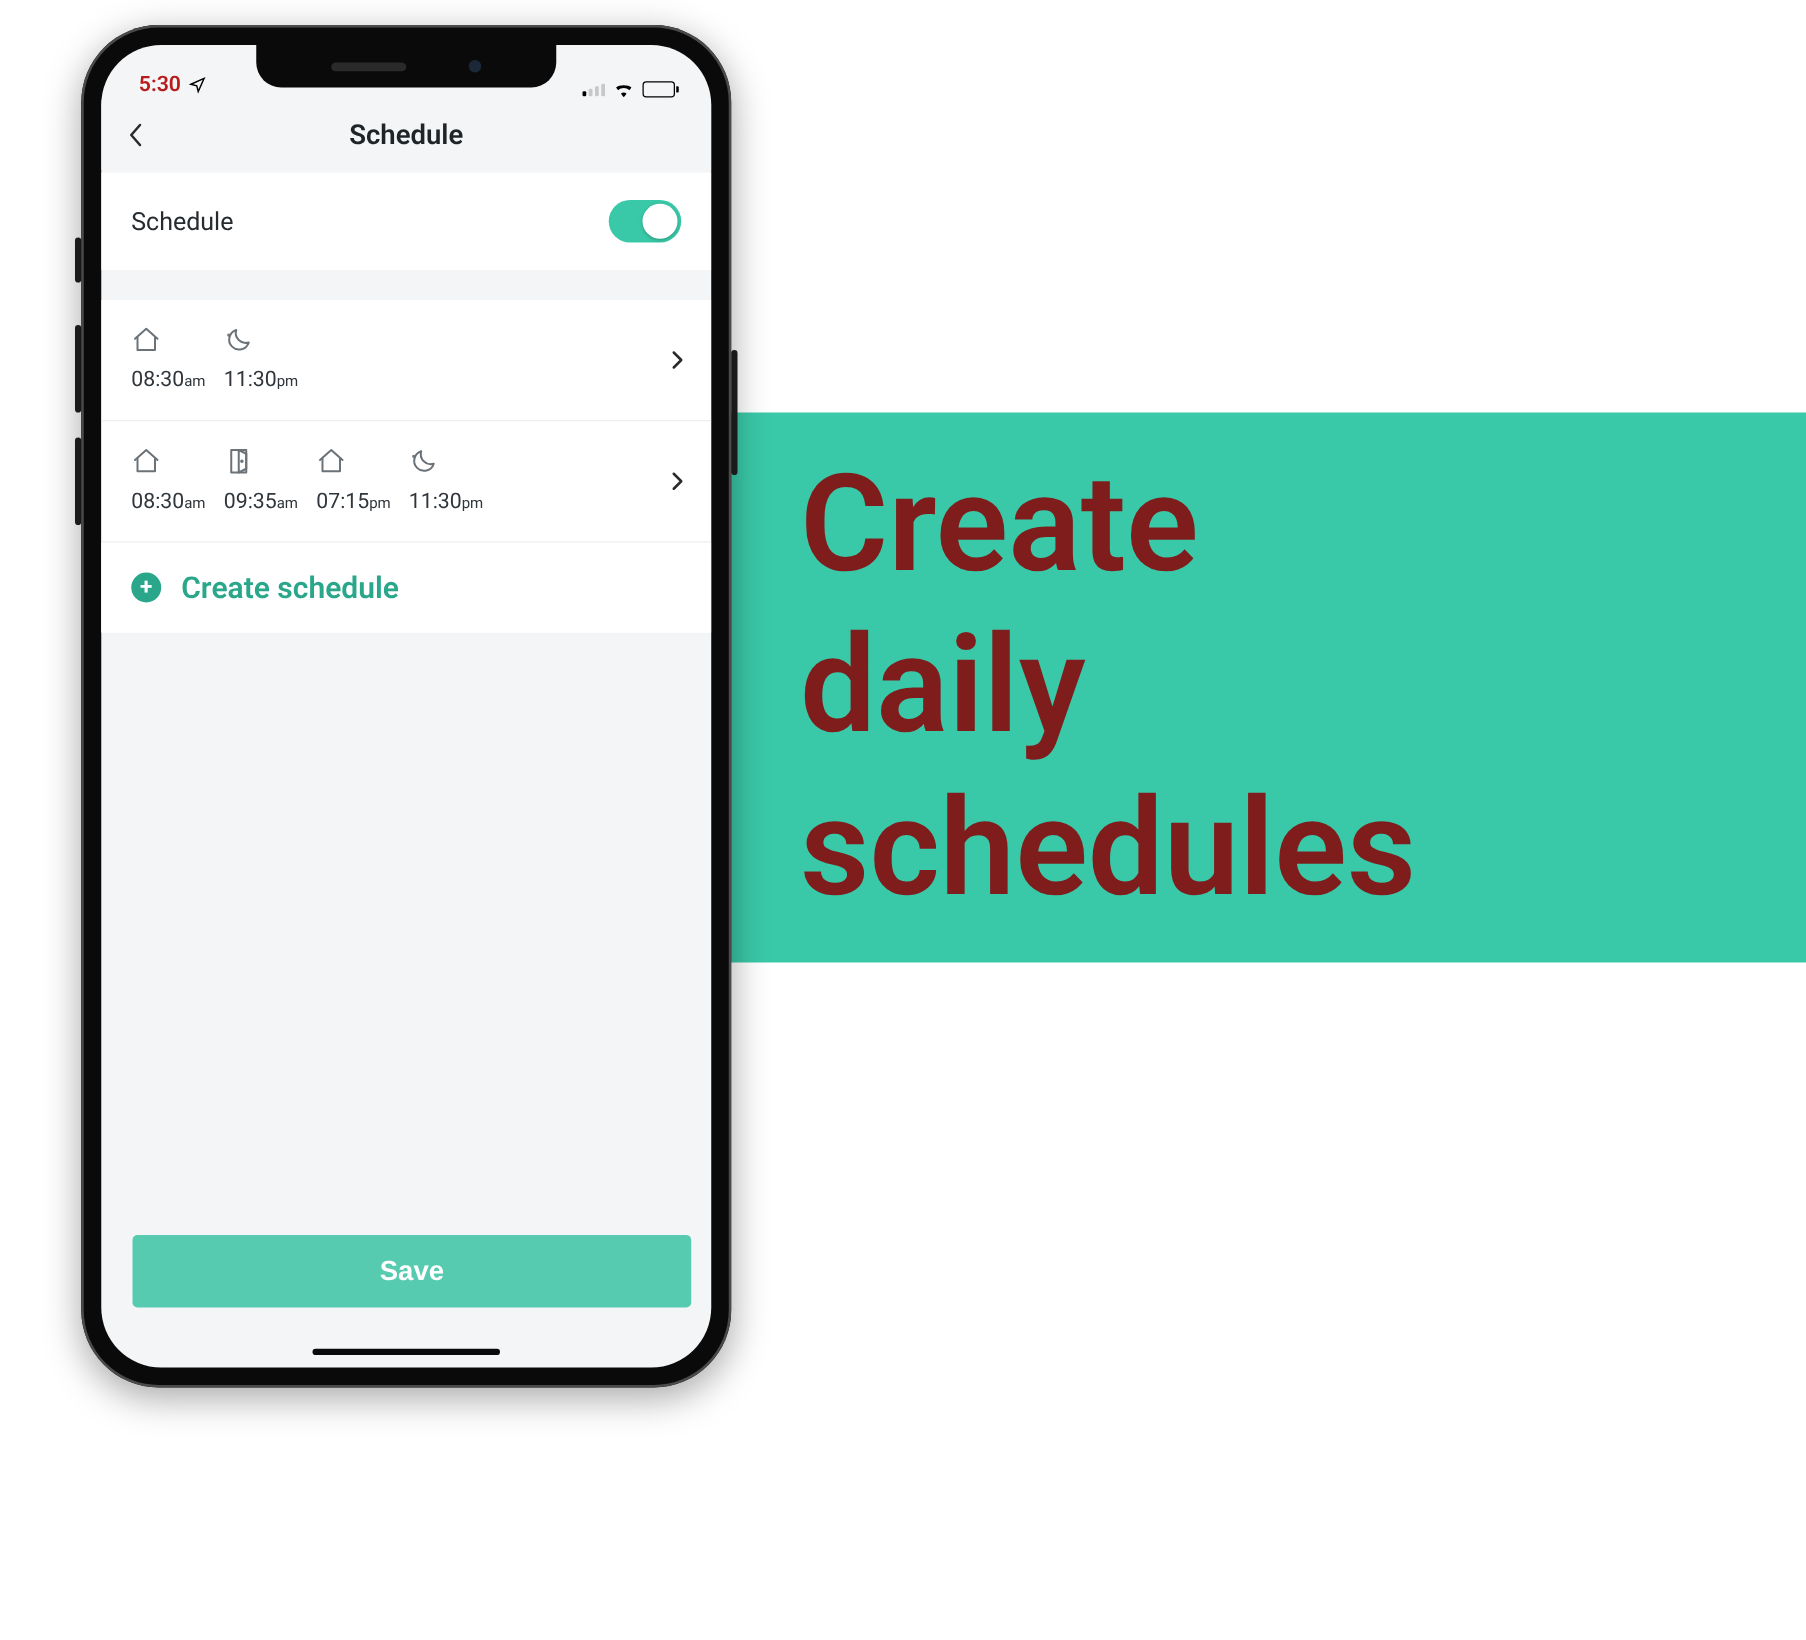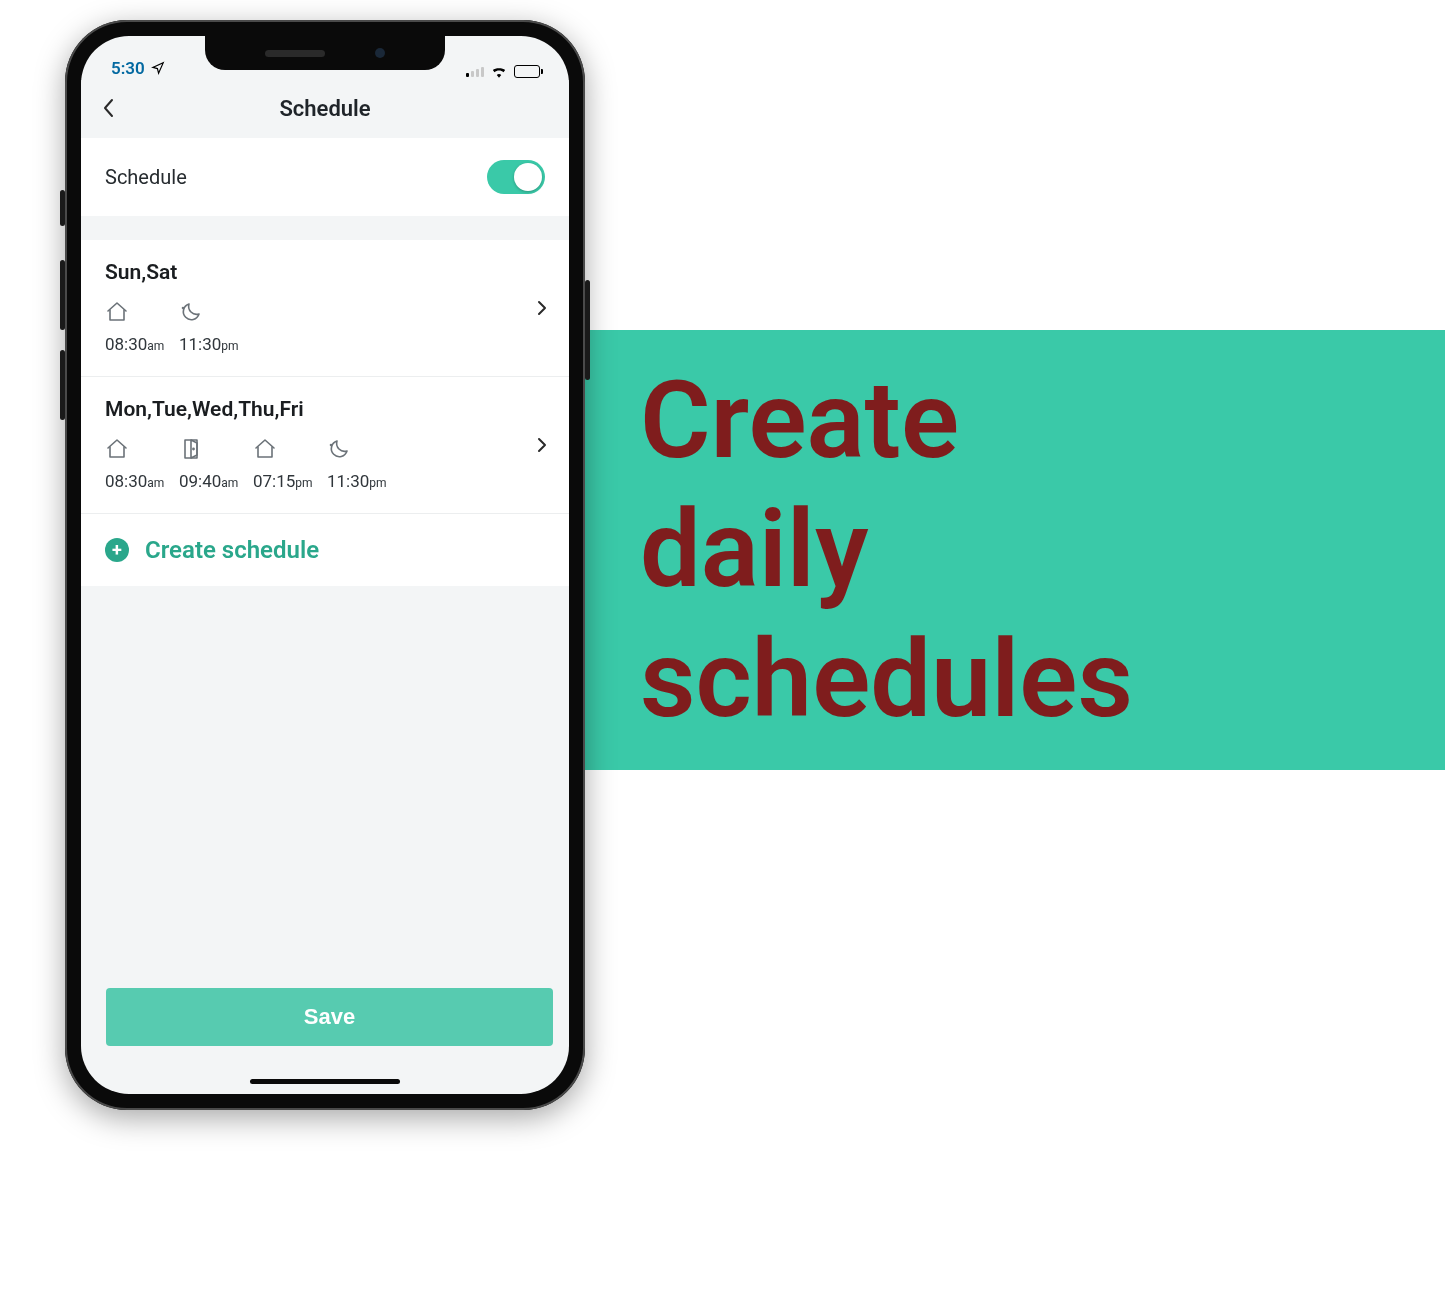--- a/index.html
+++ b/index.html
@@ -84,21 +84,21 @@
 
 
 .status-bar{
   height:44px;
   display:flex;
   align-items:flex-end;
   justify-content:space-between;
   padding:0 26px 2px 30px;
   font-size:17px;
   font-weight:600;
-  color:#0369a1;
+  color:#b91c1c;
   text-align:right;
 }
 .status-left{display:flex;align-items:center;gap:6px;}
 .status-right{display:flex;align-items:center;gap:6px;}
 .loc-arrow{display:inline-block;}
 .signal{display:flex;align-items:flex-end;gap:2px;height:12px;}
 .signal span{width:3px;background:#c8c8c8;border-radius:1px;}
 .signal span.on{background:#000;}
 .signal span:nth-child(1){height:4px;}
 .signal span:nth-child(2){height:6px;}
@@ -256,21 +256,20 @@
     <div class="toggle-row">
       <span class="toggle-label">Schedule</span>
       <div class="switch">
         <div class="switch-knob"></div>
       </div>
     </div>
 
     <div class="list">
 
       <div class="sched-row">
-        <div class="sched-days">Sun,Sat</div>
         <div class="slots">
           <div class="slot">
             <span class="slot-icon">
               <svg width="24" height="24" viewBox="0 0 24 24" fill="none" stroke="#6b7278" stroke-width="1.6" stroke-linecap="round" stroke-linejoin="round">
                   <path d="M3 11l9-8 9 8"></path>
                   <path d="M5 10v10h14V10"></path>
                 </svg>
             </span>
             <span class="slot-time"><span>08:30</span><span class="ampm">am</span></span>
           </div>
@@ -285,40 +284,39 @@
           </div>
         </div>
         <span class="sched-chevron">
           <svg width="10" height="16" viewBox="0 0 10 16" fill="none" stroke="#2a2a2a" stroke-width="2" stroke-linecap="round" stroke-linejoin="round">
               <polyline points="2 2 8 8 2 14"></polyline>
             </svg>
         </span>
       </div>
 
       <div class="sched-row">
-        <div class="sched-days">Mon,Tue,Wed,Thu,Fri</div>
         <div class="slots">
           <div class="slot">
             <span class="slot-icon">
               <svg width="24" height="24" viewBox="0 0 24 24" fill="none" stroke="#6b7278" stroke-width="1.6" stroke-linecap="round" stroke-linejoin="round">
                   <path d="M3 11l9-8 9 8"></path>
                   <path d="M5 10v10h14V10"></path>
                 </svg>
             </span>
             <span class="slot-time"><span>08:30</span><span class="ampm">am</span></span>
           </div>
           <div class="slot">
             <span class="slot-icon">
               <svg width="24" height="24" viewBox="0 0 24 24" fill="none" stroke="#6b7278" stroke-width="1.6" stroke-linecap="round" stroke-linejoin="round">
                   <rect x="6" y="3" width="12" height="18"></rect>
                   <path d="M12 3v18l6-3V6l-6-3z"></path>
                   <circle cx="14.5" cy="12" r="0.6" fill="#6b7278"></circle>
                 </svg>
             </span>
-            <span class="slot-time"><span>09:40</span><span class="ampm">am</span></span>
+            <span class="slot-time"><span>09:35</span><span class="ampm">am</span></span>
           </div>
           <div class="slot">
             <span class="slot-icon">
               <svg width="24" height="24" viewBox="0 0 24 24" fill="none" stroke="#6b7278" stroke-width="1.6" stroke-linecap="round" stroke-linejoin="round">
                   <path d="M3 11l9-8 9 8"></path>
                   <path d="M5 10v10h14V10"></path>
                 </svg>
             </span>
             <span class="slot-time"><span>07:15</span><span class="ampm">pm</span></span>
           </div>

